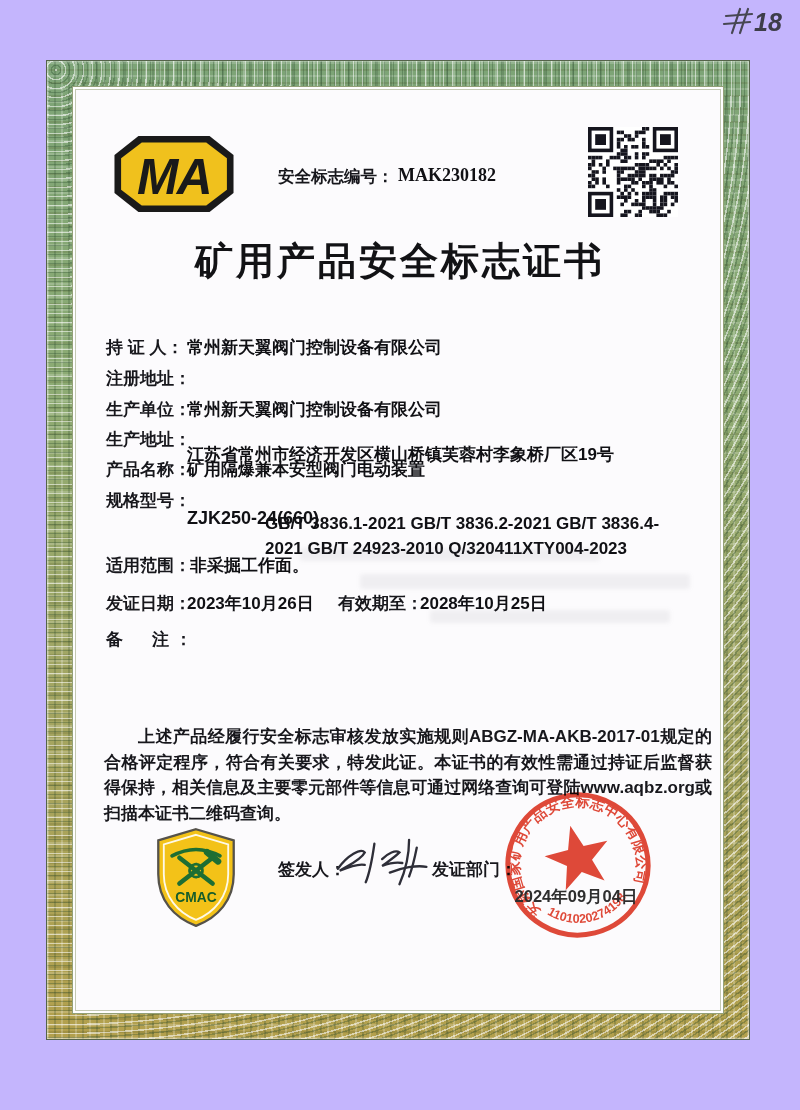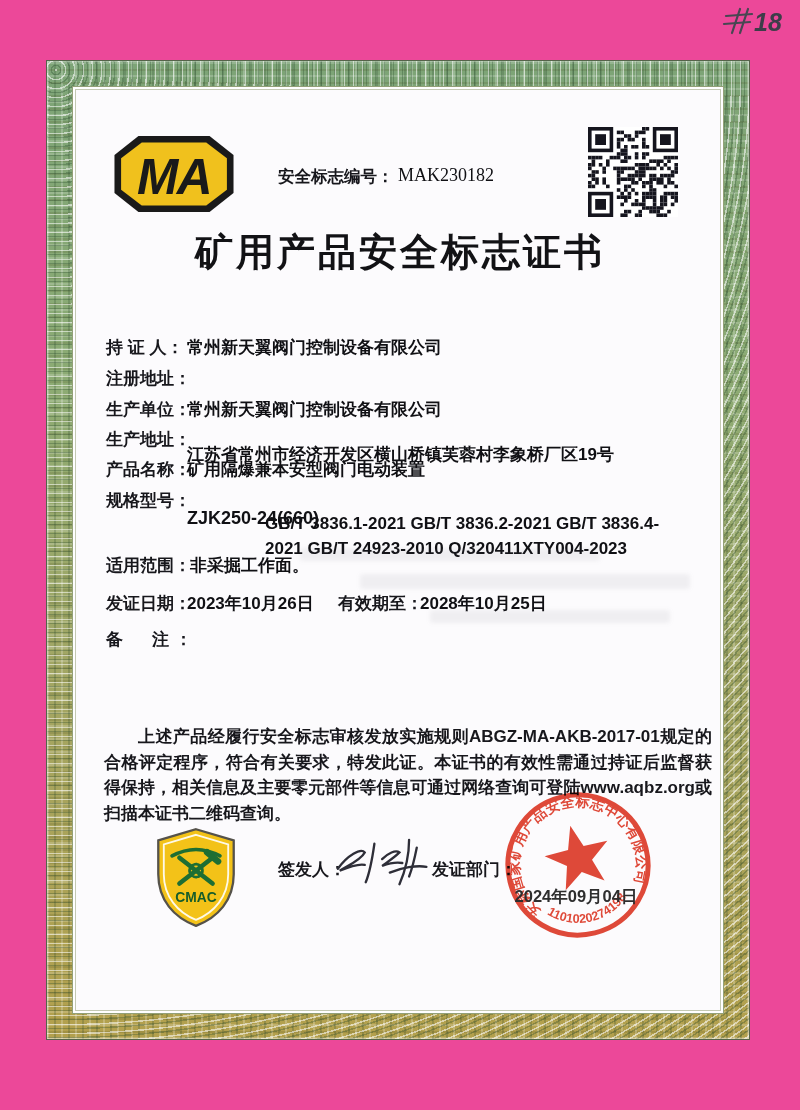--- a/index.html
+++ b/index.html
@@ -1,32 +1,32 @@
 <!DOCTYPE html>
 <html><head>
 <meta charset="utf-8">
 <style>
   html,body{margin:0;padding:0;}
   body{font-family:"Liberation Sans",sans-serif;}
-  .page{position:relative;width:800px;height:1110px;background:#ec4899;overflow:hidden;}
+  .page{position:relative;width:800px;height:1110px;background:#c4b5fd;overflow:hidden;}
 
   
   .frame{position:absolute;left:46px;top:60px;width:702px;height:978px;
     background:
       repeating-radial-gradient(circle at 9px 9px, rgba(255,255,255,.55) 0 1.5px, rgba(0,0,0,0) 1.5px 4px, rgba(35,70,40,.30) 4px 5.5px, rgba(0,0,0,0) 5.5px 9px),
       repeating-linear-gradient(90deg, rgba(255,255,255,.22) 0 2px, rgba(0,0,0,0) 2px 7px, rgba(30,60,35,.20) 7px 9px, rgba(0,0,0,0) 9px 14px),
       repeating-linear-gradient(0deg, rgba(255,255,255,.18) 0 2px, rgba(0,0,0,0) 2px 6px, rgba(70,70,20,.16) 6px 8px, rgba(0,0,0,0) 8px 13px),
       linear-gradient(180deg,#7da477 0%,#8cab74 32%,#a2a664 62%,#b3a04d 100%);
     border:1px solid #55644a;box-shadow:0 0 0 1px rgba(255,255,255,.35) inset;}
   .inner{position:absolute;inset:25px;background:#fcfbfd;border:1px solid #93a078;
     box-shadow:inset 0 0 0 2px #ffffff, inset 0 0 0 3px rgba(150,160,118,.55);}
 
   .lbl,.val{position:absolute;font-size:17px;font-weight:bold;color:#17171c;white-space:nowrap;}
   .val{color:#101014;}
-  .serifv{font-family:"Liberation Serif",serif;font-weight:normal;font-size:18px;}
+  .serifv{font-family:"Liberation Serif",serif;font-weight:bold;font-size:18px;}
   .title{position:absolute;left:0;width:800px;text-align:center;font-size:38px;font-weight:bold;
     color:#121215;letter-spacing:3px;}
   .stmt{position:absolute;left:104px;top:724px;width:608px;font-size:17px;font-weight:bold;
     color:#17171c;line-height:25.5px;text-align:justify;text-indent:2em;}
   .wrapval{white-space:normal;width:410px;line-height:25px;}
   .ghost{position:absolute;background:rgba(95,95,105,.08);filter:blur(2px);border-radius:3px;}
   .stamp{position:absolute;left:458px;top:745px;mix-blend-mode:multiply;opacity:.95;z-index:6;}
   .qr{position:absolute;left:588px;top:127px;width:90px;height:90px;}
   svg text{font-family:"Liberation Sans",sans-serif;}
 </style>
@@ -270,21 +270,21 @@
         <rect x="3.6" y="3.6" width="18" height="18" fill="#ffffff"></rect>
         <rect x="7.2" y="7.2" width="10.8" height="10.8" fill="#15151e"></rect>
         <rect x="64.8" y="0" width="25.2" height="25.2" fill="#15151e"></rect>
         <rect x="68.4" y="3.6" width="18" height="18" fill="#ffffff"></rect>
         <rect x="72" y="7.2" width="10.8" height="10.8" fill="#15151e"></rect>
         <rect x="0" y="64.8" width="25.2" height="25.2" fill="#15151e"></rect>
         <rect x="3.6" y="68.4" width="18" height="18" fill="#ffffff"></rect>
         <rect x="7.2" y="72" width="10.8" height="10.8" fill="#15151e"></rect>
       </svg></div>
 
-  <div class="title" style="top:227px;">矿用产品安全标志证书</div>
+  <div class="title" style="top:236px;">矿用产品安全标志证书</div>
 
   <span class="lbl" style="left:106px;top:336px;">持 证 人：</span>
   <span class="val" style="left:187px;top:336px;">常州新天翼阀门控制设备有限公司</span>
 
   <span class="lbl" style="left:106px;top:367px;">注册地址：</span>
 
   <span class="lbl" style="left:106px;top:398px;">生产单位：</span>
   <span class="val" style="left:187px;top:398px;">常州新天翼阀门控制设备有限公司</span>
 
   <span class="lbl" style="left:106px;top:428px;">生产地址：</span>

